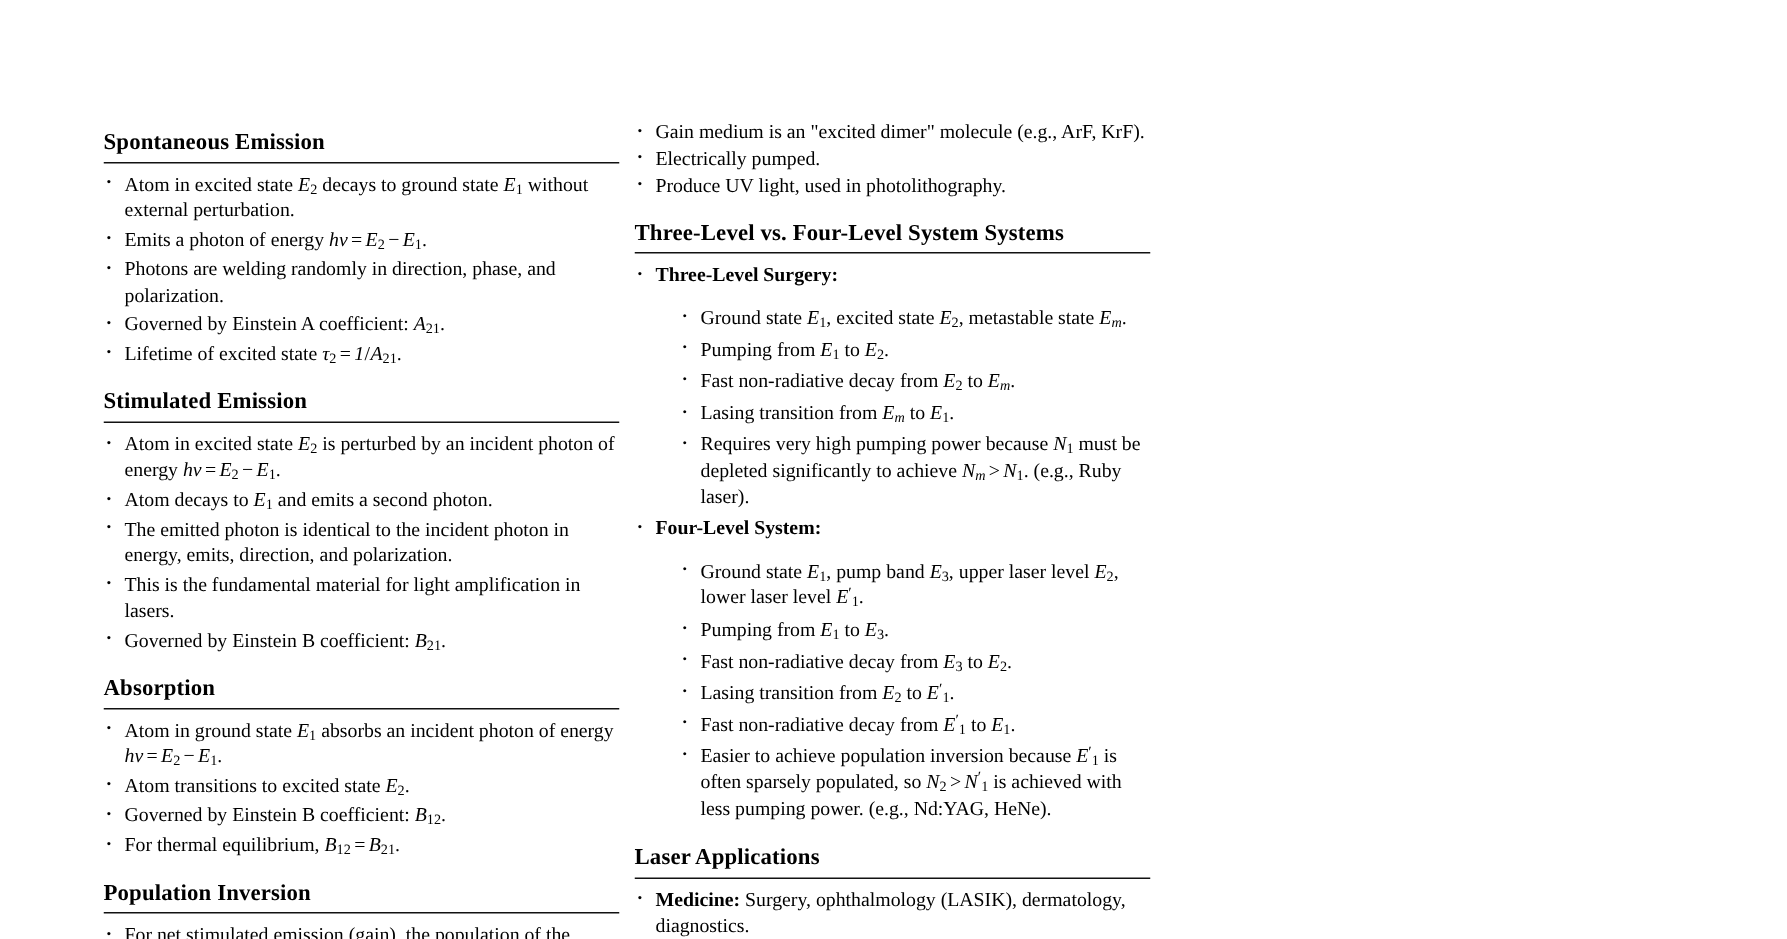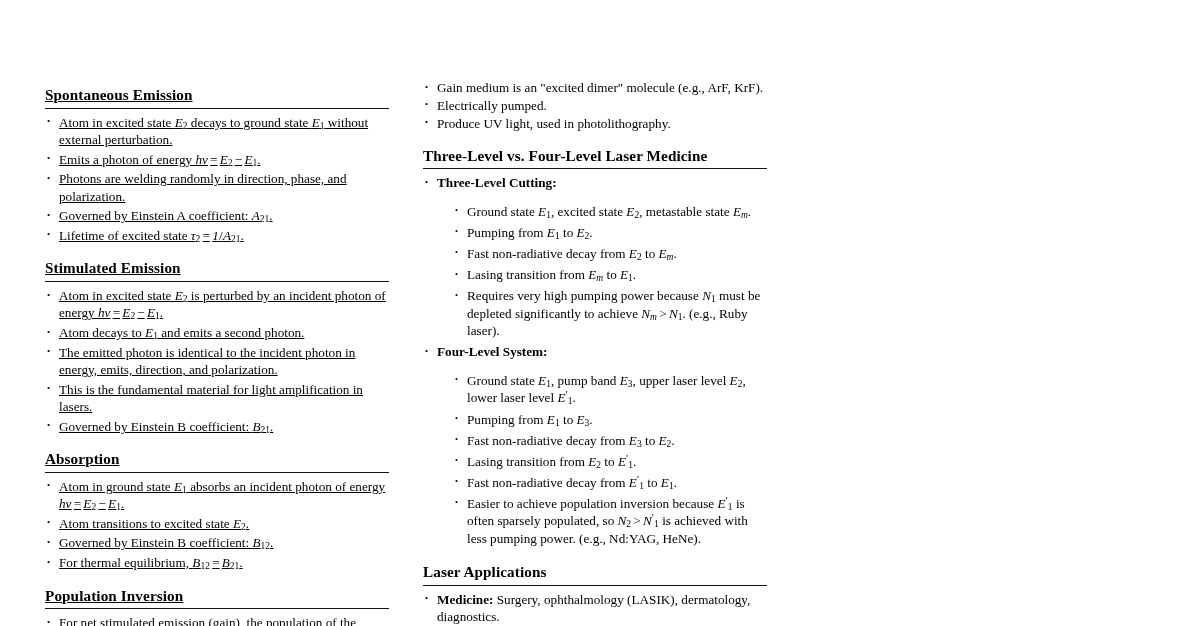--- a/index.html
+++ b/index.html
@@ -23,21 +23,21 @@
     height: 626px;
   }
 
   .column {
     position: absolute;
     top: 0;
     width: 344px;
     height: 626px;
     overflow: hidden;
   }
-  .col-left  { left: 45px; text-decoration: underline; }
+  .col-left  { left: 69px; }
   .col-right { left: 423px; }
 
   
   .section {
     margin: 0;
   }
   .section-title {
     font-family: "Liberation Serif", "DejaVu Serif", serif;
     font-weight: bold;
     font-size: 15.2px;
@@ -197,27 +197,27 @@
 
     <ul class="bullets">
       <li class="tight">Gain medium is an "excited dimer" molecule (e.g., ArF, KrF).</li>
       <li class="tight">Electrically pumped.</li>
       <li class="tight">Produce UV light, used in photolithography.</li>
     </ul>
 
     <div style="height:14px"></div>
 
     <div class="section">
-      <div class="section-title">Three-Level vs. Four-Level Laser Medicine</div>
+      <div class="section-title">Three-Level vs. Four-Level System Systems</div>
       <hr class="section-rule">
 
       <ul class="bullets">
 
         <li class="tight">
-          <span class="lead">Three-Level Cutting:</span>
+          <span class="lead">Three-Level Surgery:</span>
           <ul class="sub">
             <li>Ground state <span class="math">E<sub>1</sub></span>, excited state <span class="math">E<sub>2</sub></span>, metastable state <span class="math">E<sub class="it">m</sub></span>.</li>
             <li>Pumping from <span class="math">E<sub>1</sub></span> to <span class="math">E<sub>2</sub></span>.</li>
             <li>Fast non-radiative decay from <span class="math">E<sub>2</sub></span> to <span class="math">E<sub class="it">m</sub></span>.</li>
             <li>Lasing transition from <span class="math">E<sub class="it">m</sub></span> to <span class="math">E<sub>1</sub></span>.</li>
             <li>Requires very high pumping power because <span class="math">N<sub>1</sub></span> must be depleted significantly to achieve <span class="math">N<sub class="it">m</sub><span class="op">&gt;</span>N<sub>1</sub></span>. (e.g., Ruby laser).</li>
           </ul>
         </li>
 
         <li class="tight">

